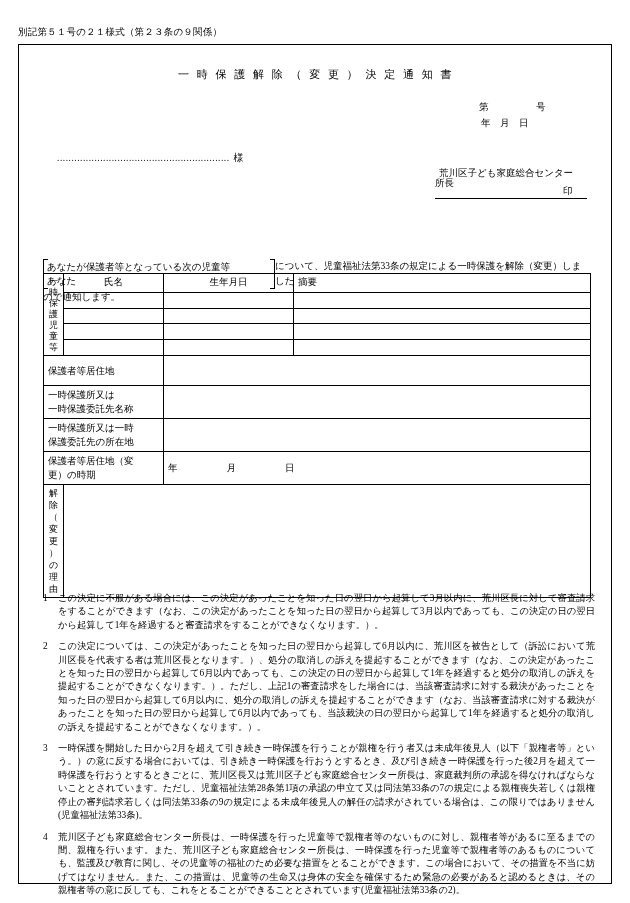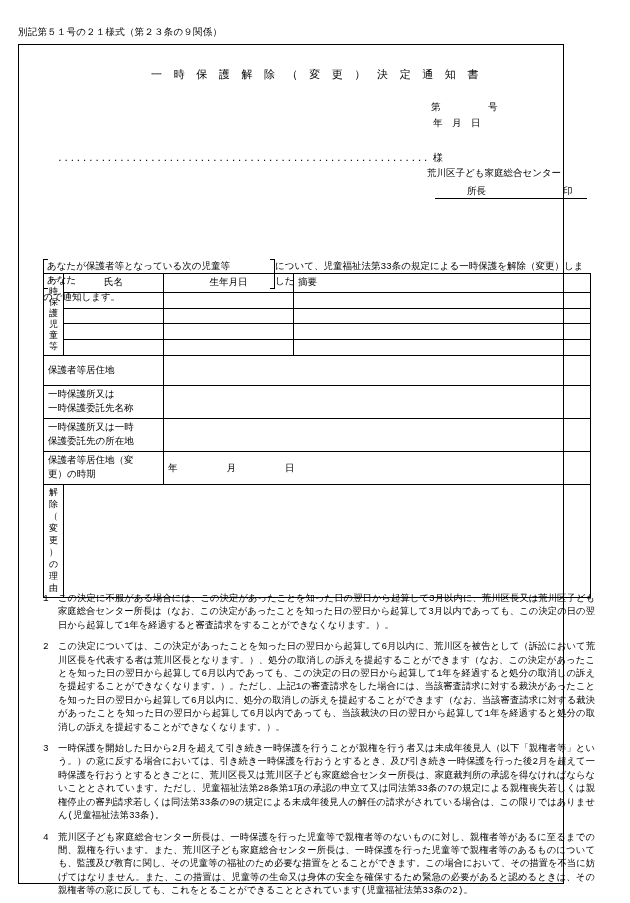--- a/index.html
+++ b/index.html
@@ -27,25 +27,24 @@
     left: 18px;
     top: 26px;
     font-size: 9.5px;
     letter-spacing: 0.2px;
     white-space: nowrap;
   }
   .outer-box {
     position: absolute;
     left: 18px;
     top: 44px;
-    width: 546px;
+    width: 594px;
     height: 840px;
     border: 1px solid #000;
     box-sizing: border-box;
-    font-family: Liberation Mono, monospace;
   }
   .title {
     position: absolute;
     left: 0;
     top: 22px;
     width: 594px;
     text-align: center;
     font-size: 11px;
     letter-spacing: 2.5px;
     white-space: nowrap;
@@ -76,32 +75,31 @@
   }
   .addressee .dots {
     letter-spacing: 0.5px;
   }
   .addressee .sama {
     margin-left: 4px;
     font-size: 10px;
   }
   .issuer {
     position: absolute;
-    left: 408px;
+    left: 420px;
     top: 122px;
     font-size: 9.5px;
     white-space: nowrap;
   }
   .issuer-role {
     position: absolute;
     left: 416px;
-    top: 140px;
-    font-size: 9.5px;
-    white-space: nowrap;
-    margin-left: 32px;
+    top: 132px;
+    font-size: 9.5px;
+    white-space: nowrap;
   }
   .issuer-seal {
     position: absolute;
     left: 416px;
     top: 138px;
     width: 152px;
     border-bottom: 1px solid #000;
     height: 16px;
     box-sizing: border-box;
   }
@@ -343,21 +341,21 @@
           <span>由</span>
         </td>
         <td class="reason-body" colspan="3"></td>
       </tr>
     </tbody>
       </table>
 
     <div class="notes">
       <div class="note">
         <div class="note-num">1</div>
-        <div class="note-text">この決定に不服がある場合には、この決定があったことを知った日の翌日から起算して3月以内に、荒川区長又は荒川区子ども家庭総合センター所長は（なお、この決定があったことを知った日の翌日から起算して3月以内であっても、この決定の日の翌日から起算して1年を経過すると審査請求をすることができなくなります。）。</div>
+        <div class="note-text">この決定に不服がある場合には、この決定があったことを知った日の翌日から起算して3月以内に、荒川区長に対して審査請求をすることができます（なお、この決定があったことを知った日の翌日から起算して3月以内であっても、この決定の日の翌日から起算して1年を経過すると審査請求をすることができなくなります。）。</div>
       </div>
       <div class="note">
         <div class="note-num">2</div>
         <div class="note-text">この決定については、この決定があったことを知った日の翌日から起算して6月以内に、荒川区を被告として（訴訟において荒川区長を代表する者は荒川区長となります。）、処分の取消しの訴えを提起することができます（なお、この決定があったことを知った日の翌日から起算して6月以内であっても、この決定の日の翌日から起算して1年を経過すると処分の取消しの訴えを提起することができなくなります。）。ただし、上記1の審査請求をした場合には、当該審査請求に対する裁決があったことを知った日の翌日から起算して6月以内に、処分の取消しの訴えを提起することができます（なお、当該審査請求に対する裁決があったことを知った日の翌日から起算して6月以内であっても、当該裁決の日の翌日から起算して1年を経過すると処分の取消しの訴えを提起することができなくなります。）。</div>
       </div>
       <div class="note">
         <div class="note-num">3</div>
         <div class="note-text">一時保護を開始した日から2月を超えて引き続き一時保護を行うことが親権を行う者又は未成年後見人（以下「親権者等」という。）の意に反する場合においては、引き続き一時保護を行おうとするとき、及び引き続き一時保護を行った後2月を超えて一時保護を行おうとするときごとに、荒川区長又は荒川区子ども家庭総合センター所長は、家庭裁判所の承認を得なければならないこととされています。ただし、児童福祉法第28条第1項の承認の申立て又は同法第33条の7の規定による親権喪失若しくは親権停止の審判請求若しくは同法第33条の9の規定による未成年後見人の解任の請求がされている場合は、この限りではありません(児童福祉法第33条)。</div>
       </div>
       <div class="note">

